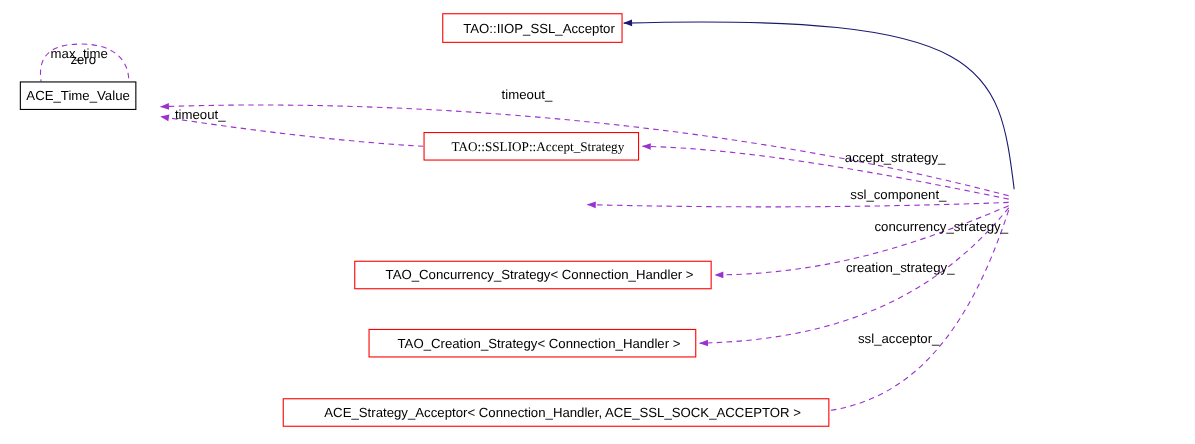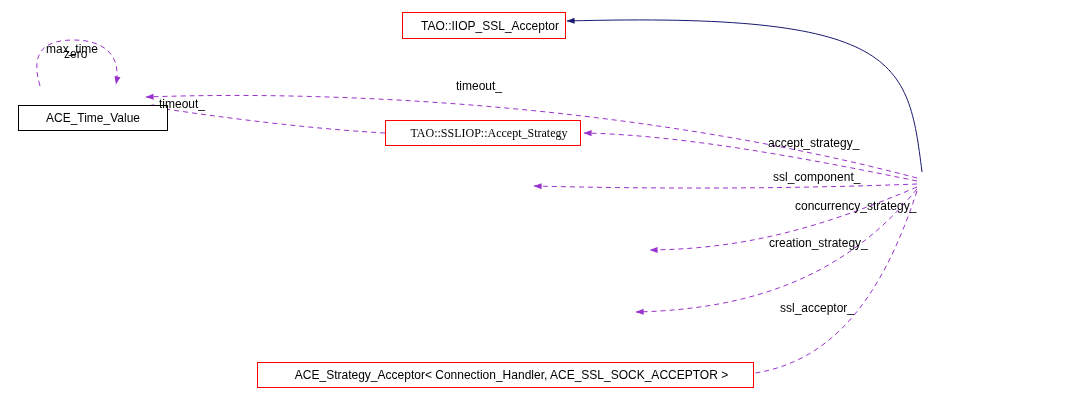--- a/index.html
+++ b/index.html
@@ -81,26 +81,28 @@
 
     <path class="dashed" d="M 917,187 C 825,226 748,249 650,250" marker-end="url(#arrowDashed)"></path>
 
     <path class="dashed" d="M 917,189 C 852,268 766,309 636,312" marker-end="url(#arrowDashed)"></path>
 
     <path class="dashed" d="M 917,191 C 884,292 833,371 735,375" marker-end="url(#arrowDashed)"></path>
   </svg>
 
   <div class="node red" style="left:402px; top:12px; width:164px; height:27px;">TAO::IIOP_SSL_Acceptor</div>
 
-  <div class="node" style="left:18px; top:105px; width:150px; height:26px;">ACE_Time_Value</div>
+  <div class="node" style="left:18px; top:74px; width:106px; height:26px;">ACE_Time_Value</div>
 
   <div class="node red" style="left:385px; top:120px; width:196px; height:26px;font-family:Liberation Serif, serif;">TAO::SSLIOP::Accept_Strategy</div>
 
 
+  <div class="node red" style="left:322px; top:237px; width:325px; height:26px;">TAO_Concurrency_Strategy&lt; Connection_Handler &gt;</div>
 
+  <div class="node red" style="left:335px; top:299px; width:298px; height:26px;">TAO_Creation_Strategy&lt; Connection_Handler &gt;</div>
 
   <div class="node red" style="left:235px; top:362px; width:497px; height:26px;margin-left:22px;">ACE_Strategy_Acceptor&lt; Connection_Handler, ACE_SSL_SOCK_ACCEPTOR &gt;</div>
 
 
   <div class="edge-label" style="left:46px; top:43px;">max_time</div>
 
   <div class="edge-label" style="left:64px; top:48px;">zero</div>
 
   <div class="edge-label" style="left:456px; top:80px;">timeout_</div>
 

